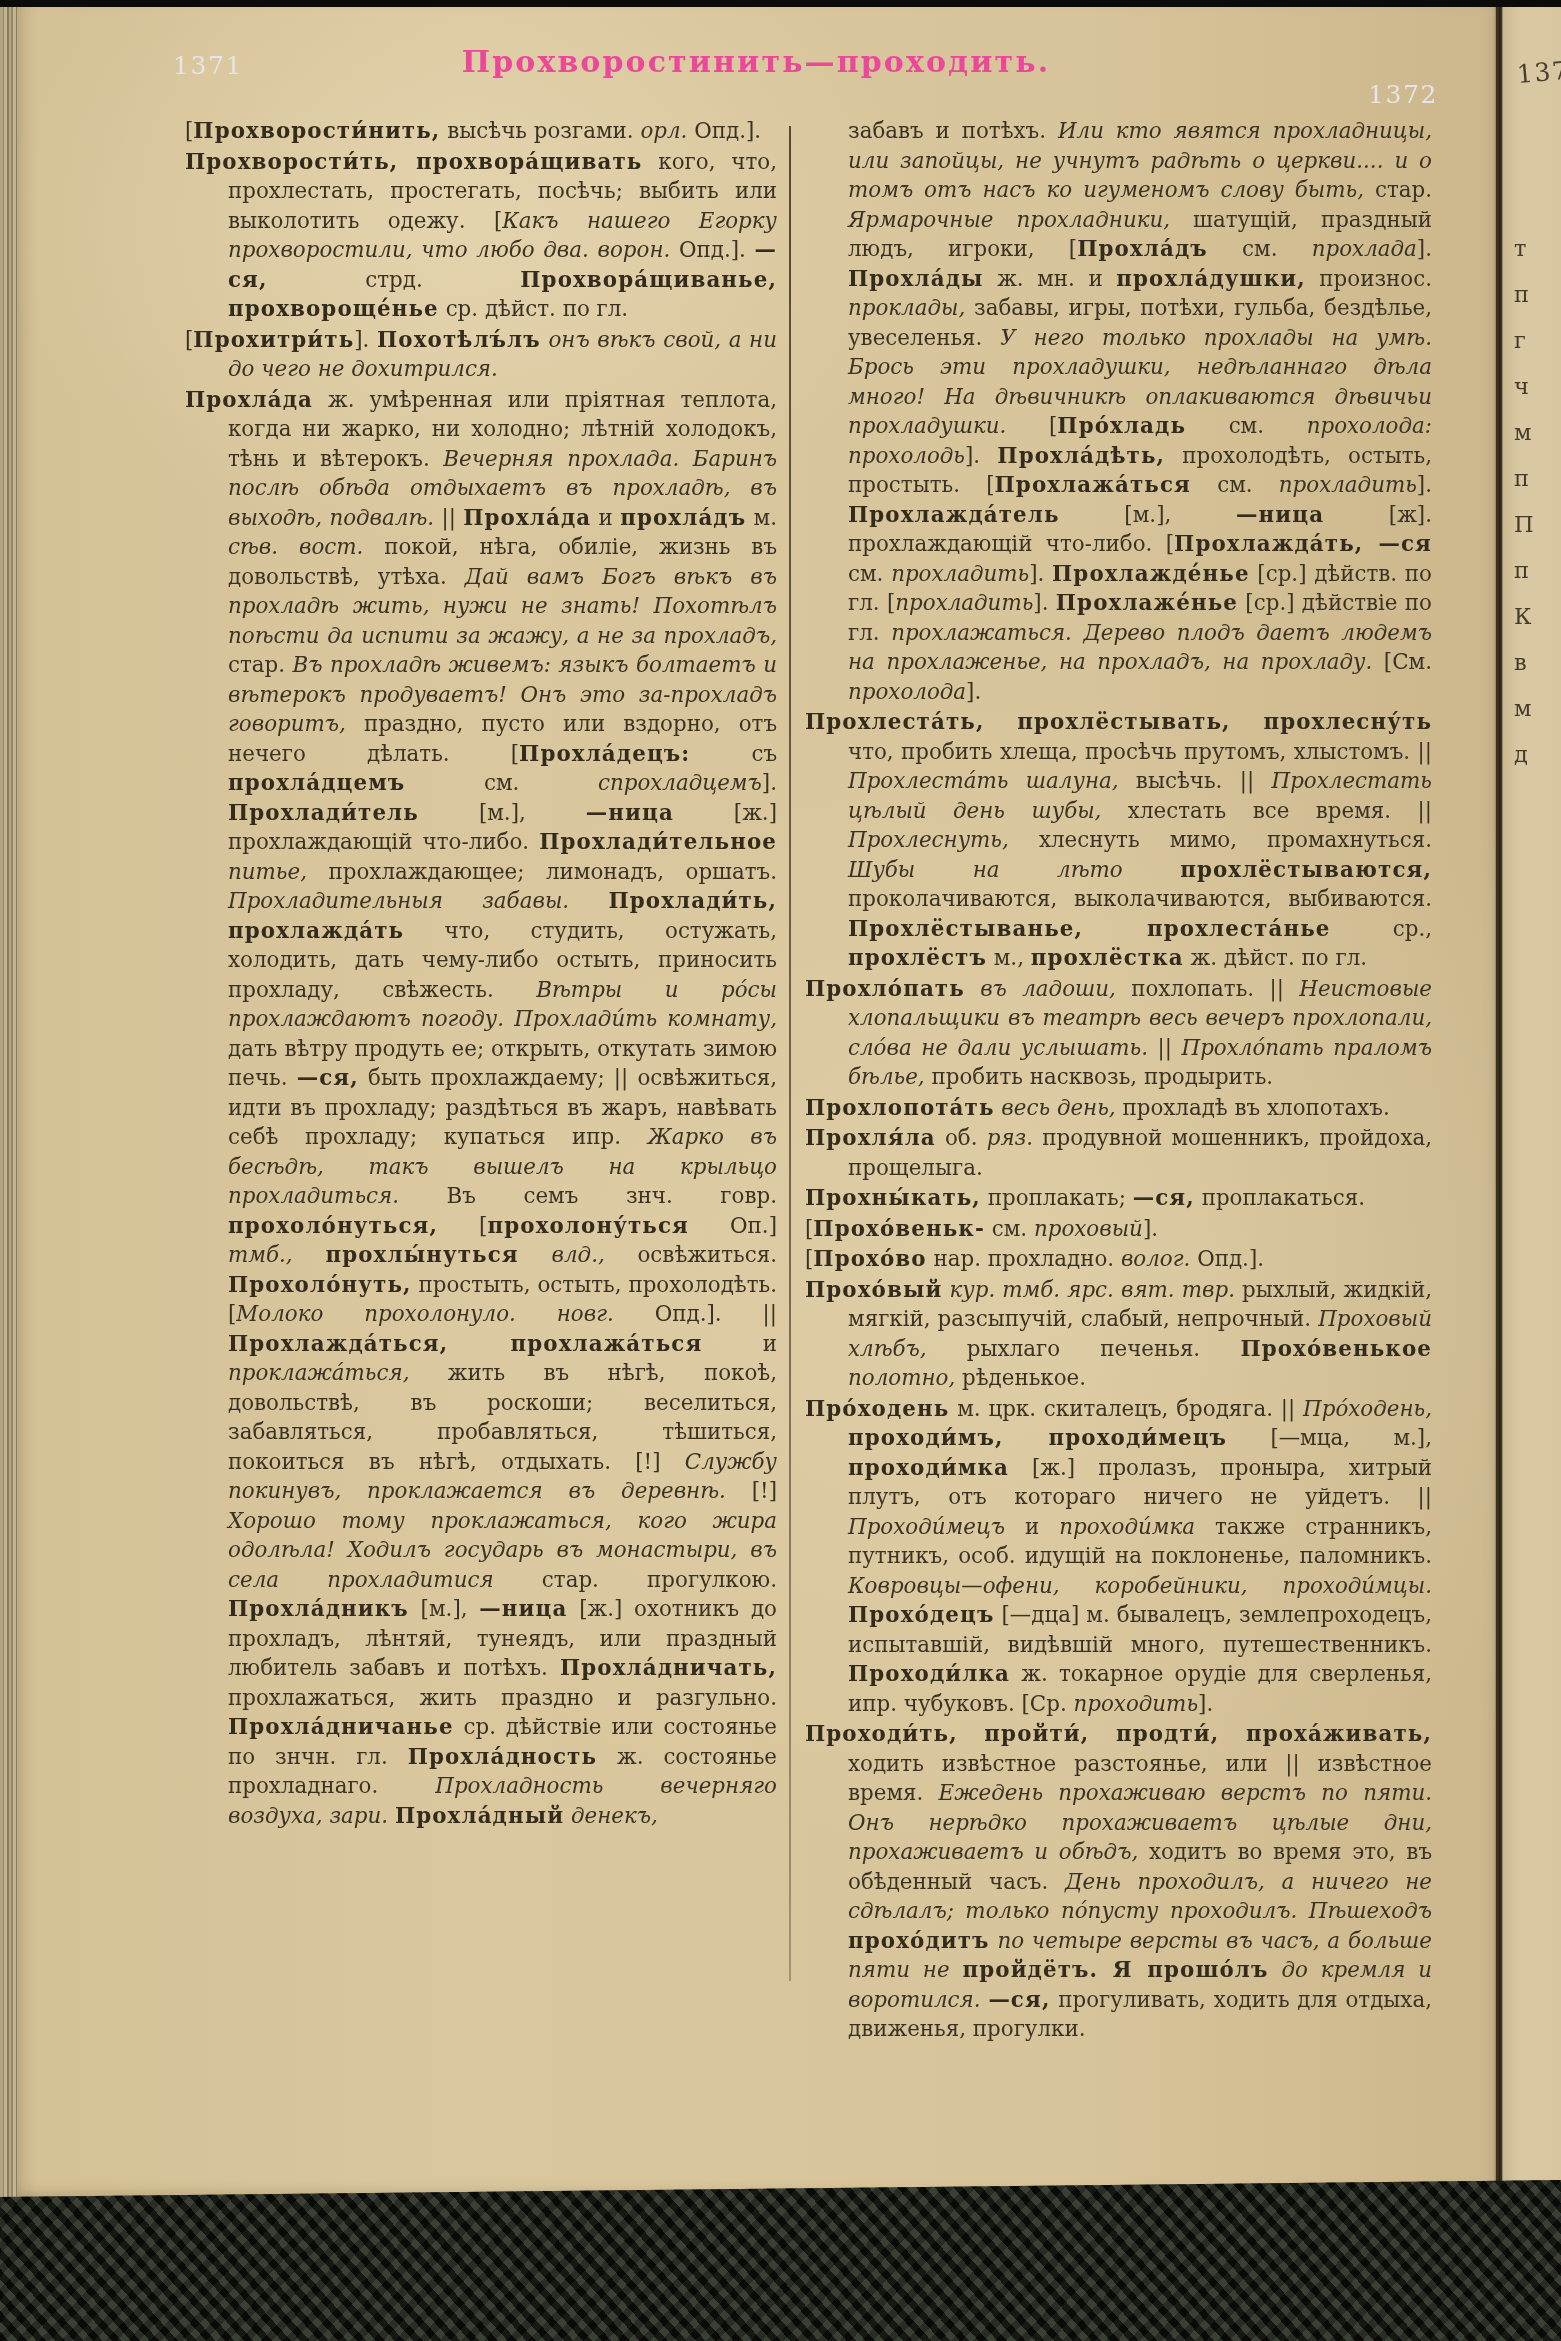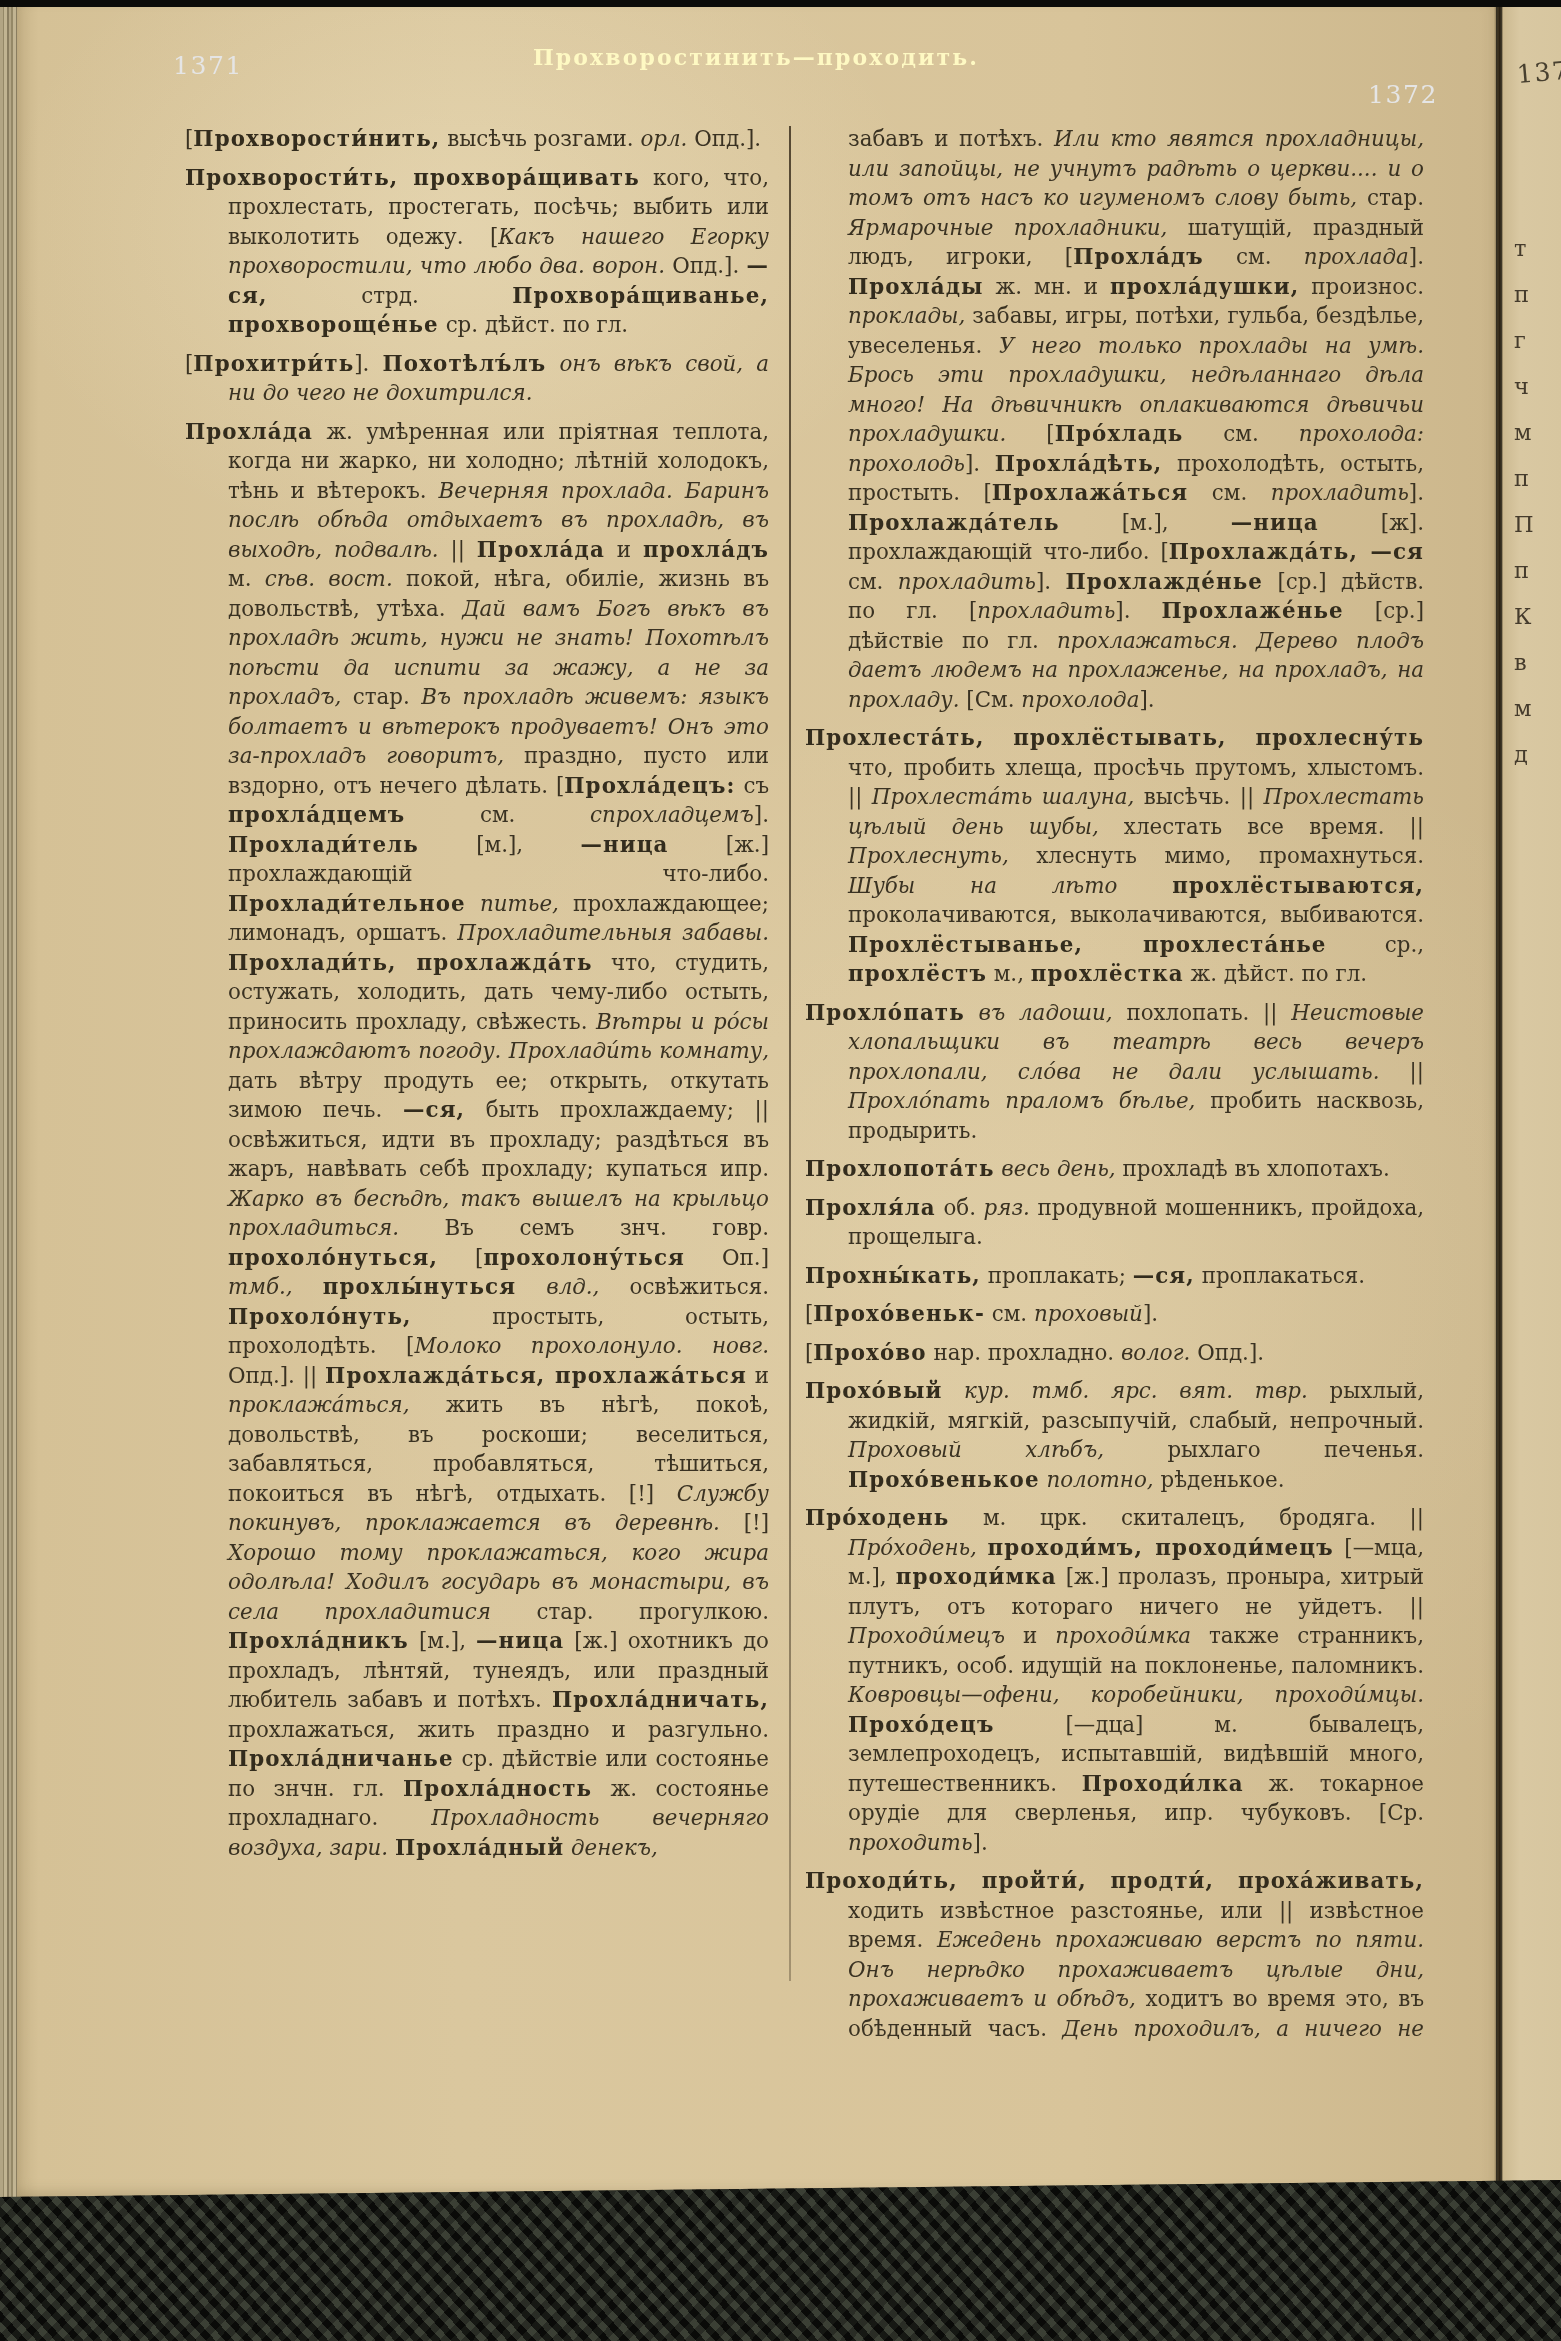--- a/index.html
+++ b/index.html
@@ -40,33 +40,33 @@
   .next-page{
     position:absolute;left:1502px;top:0;width:59px;height:2186px;z-index:1;
     background:linear-gradient(90deg,#cbb88f 0,#d9c8a2 30%,#d7c69f 100%);
   }
   .pn{position:absolute;color:#e5e5e5;font-size:25px;letter-spacing:1.6px;z-index:2;}
   #pn-left{left:173px;top:51px;}
   #pn-right{left:1368px;top:80px;}
   #pn-next{left:1517px;top:57px;color:#48402f;transform:rotate(-5deg);z-index:2;}
   .header{
     position:absolute;left:16px;top:44px;width:1480px;z-index:2;
-    text-align:center;font-size:22px;font-weight:bold;letter-spacing:2.1px;color:#fef9c3;
+    text-align:center;font-size:30px;font-weight:bold;letter-spacing:2.1px;color:#ec4899;
   }
   .col{
     position:absolute;top:115px;z-index:2;color:#3a3222;
     font-size:21.4px;line-height:29.5px;text-align:justify;
   }
   #col-left{left:185px;width:593px;height:1877px;overflow:hidden;}
   #col-right{left:805px;width:628px;height:1930px;overflow:hidden;}
   .divider{
     position:absolute;left:789px;top:126px;width:1.6px;height:1855px;z-index:2;
     background:linear-gradient(180deg,rgba(62,50,32,.85) 0,rgba(62,50,32,.65) 60%,rgba(62,50,32,.35) 100%);
   }
-  .entry{margin:9px;padding:0;margin-left:43px;text-indent:-43px;}
+  .entry{margin:1px;padding:0;margin-left:43px;text-indent:-43px;}
   .entry.cont{text-indent:0;}
   .r-b{font-weight:700;letter-spacing:1.1px;color:#332c1d;}
   .r-i{font-style:italic;}
   .r-n{}
   .edge-letters{
     position:absolute;left:1514px;top:225px;width:46px;z-index:2;overflow:hidden;
     color:#453b2c;font-size:22.5px;line-height:46px;
   }
   .edge-letter{height:46px;}
 </style>

